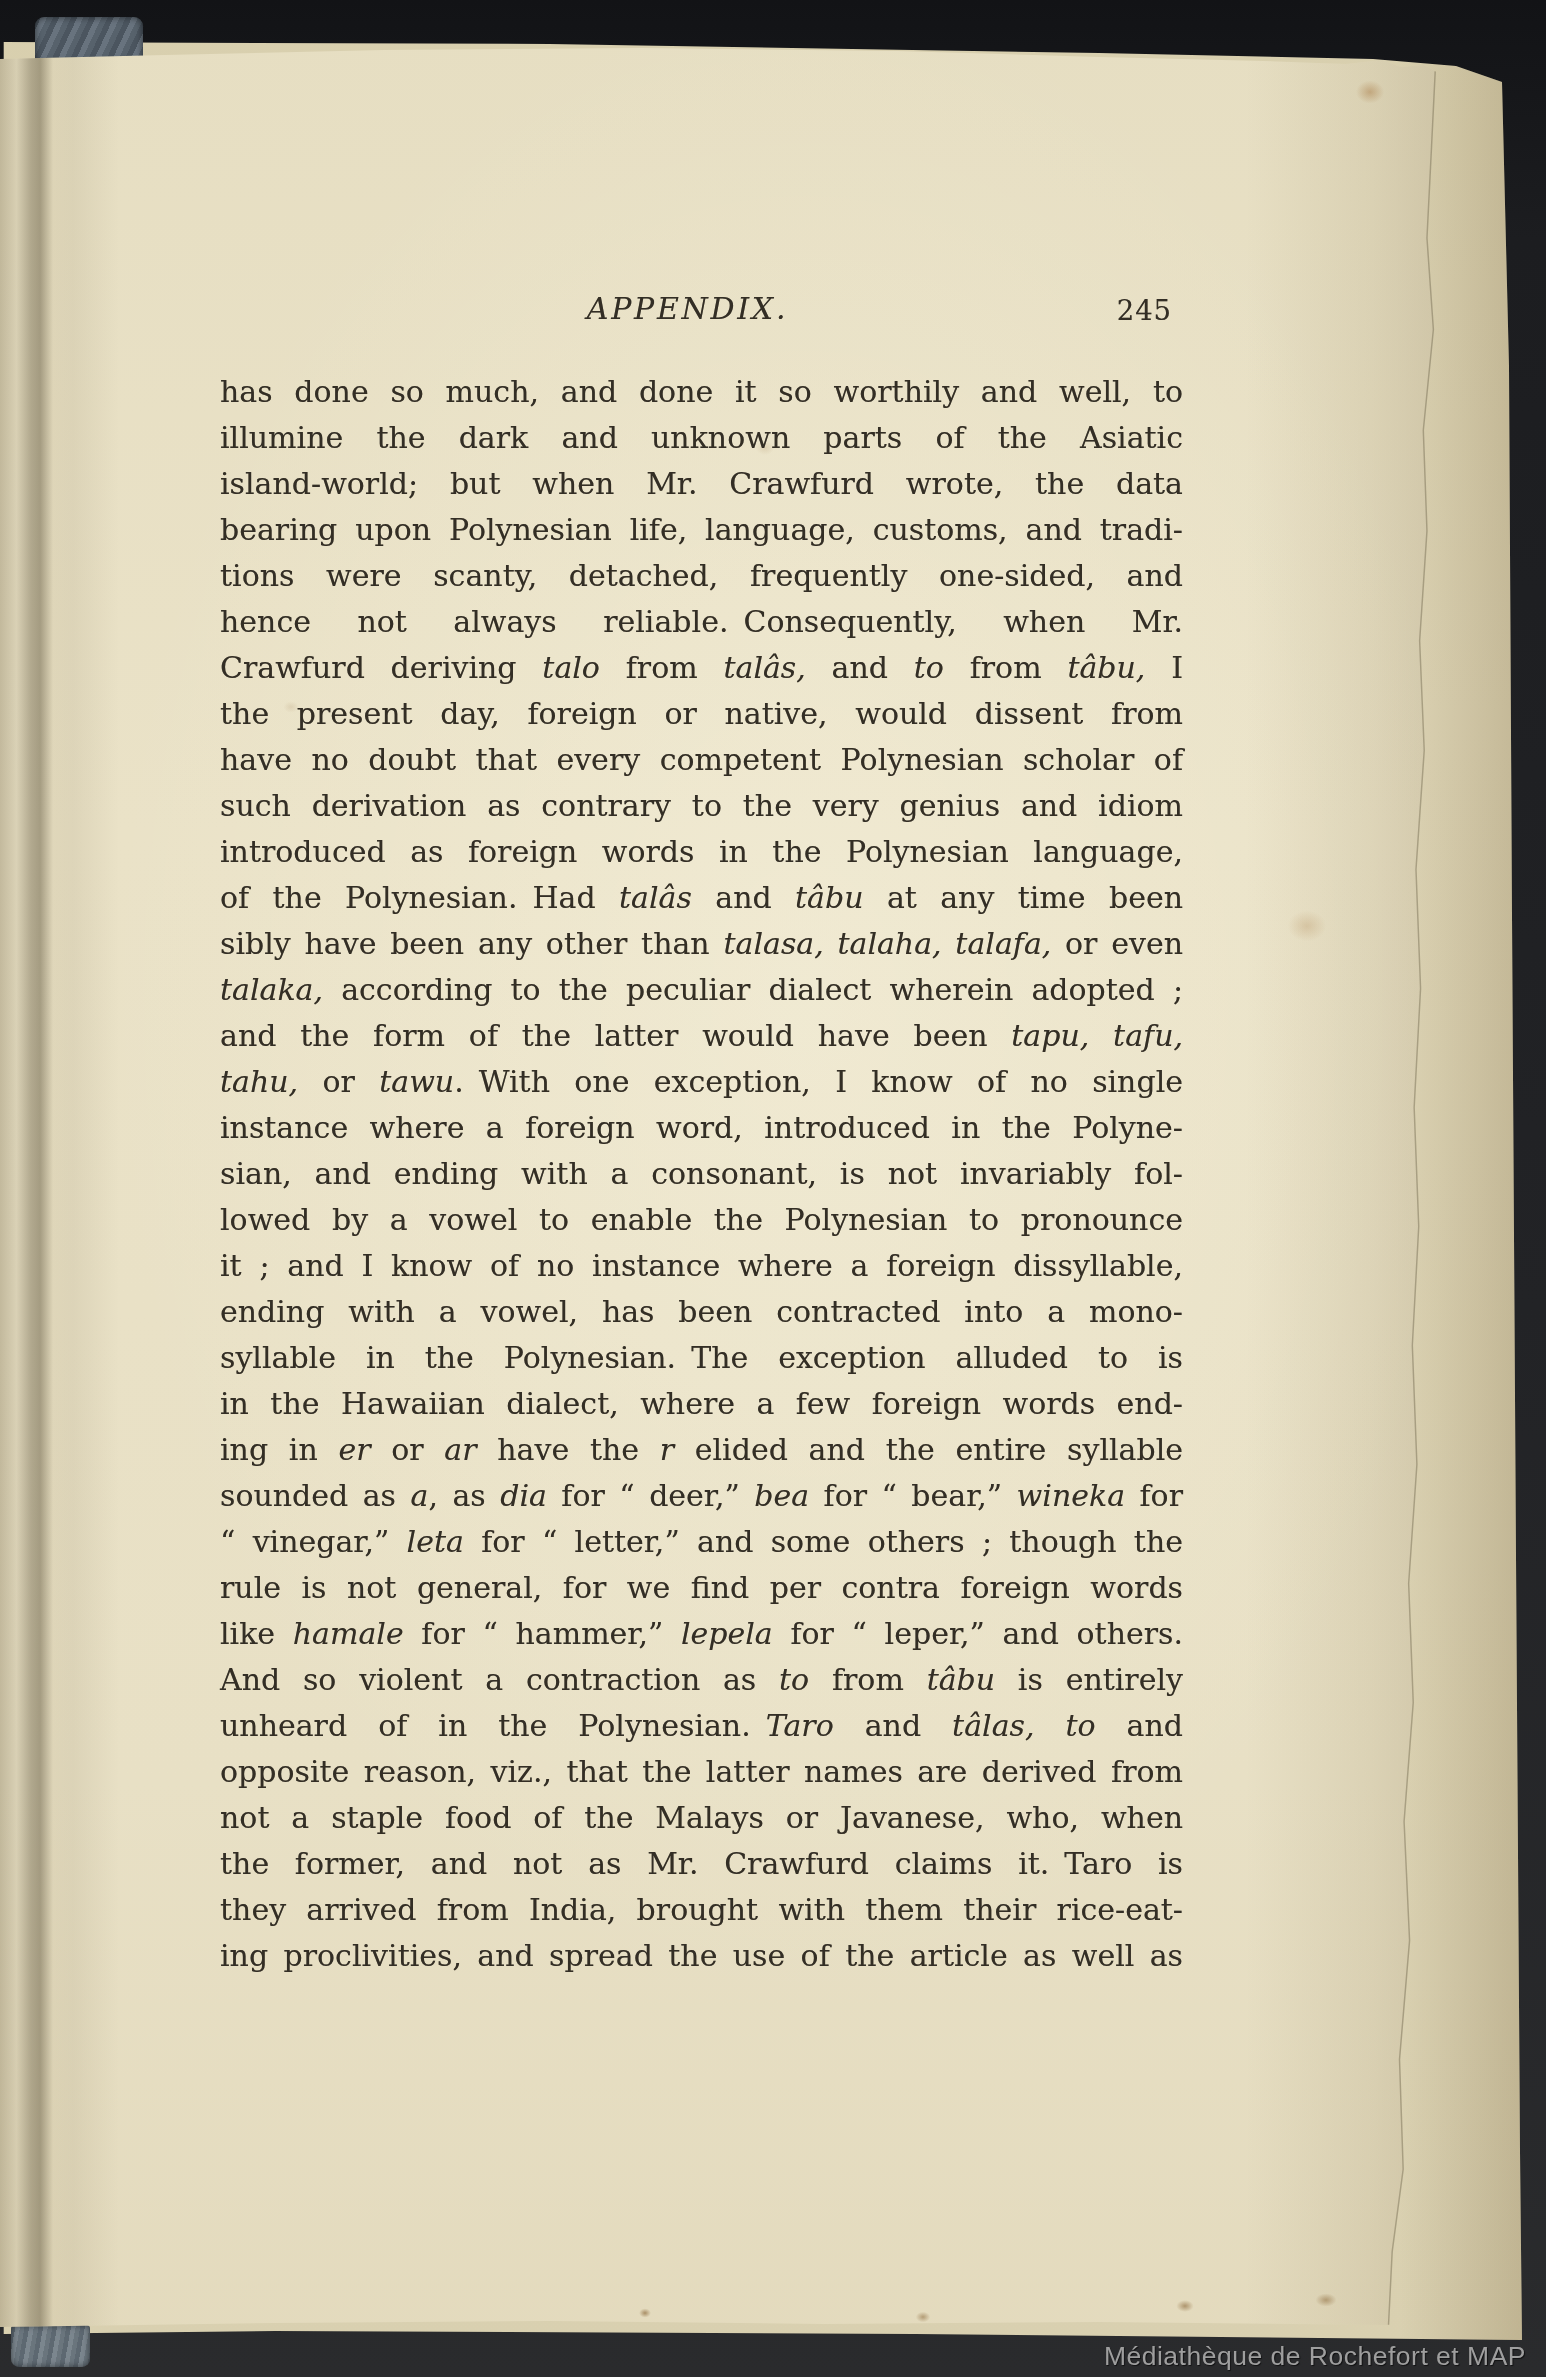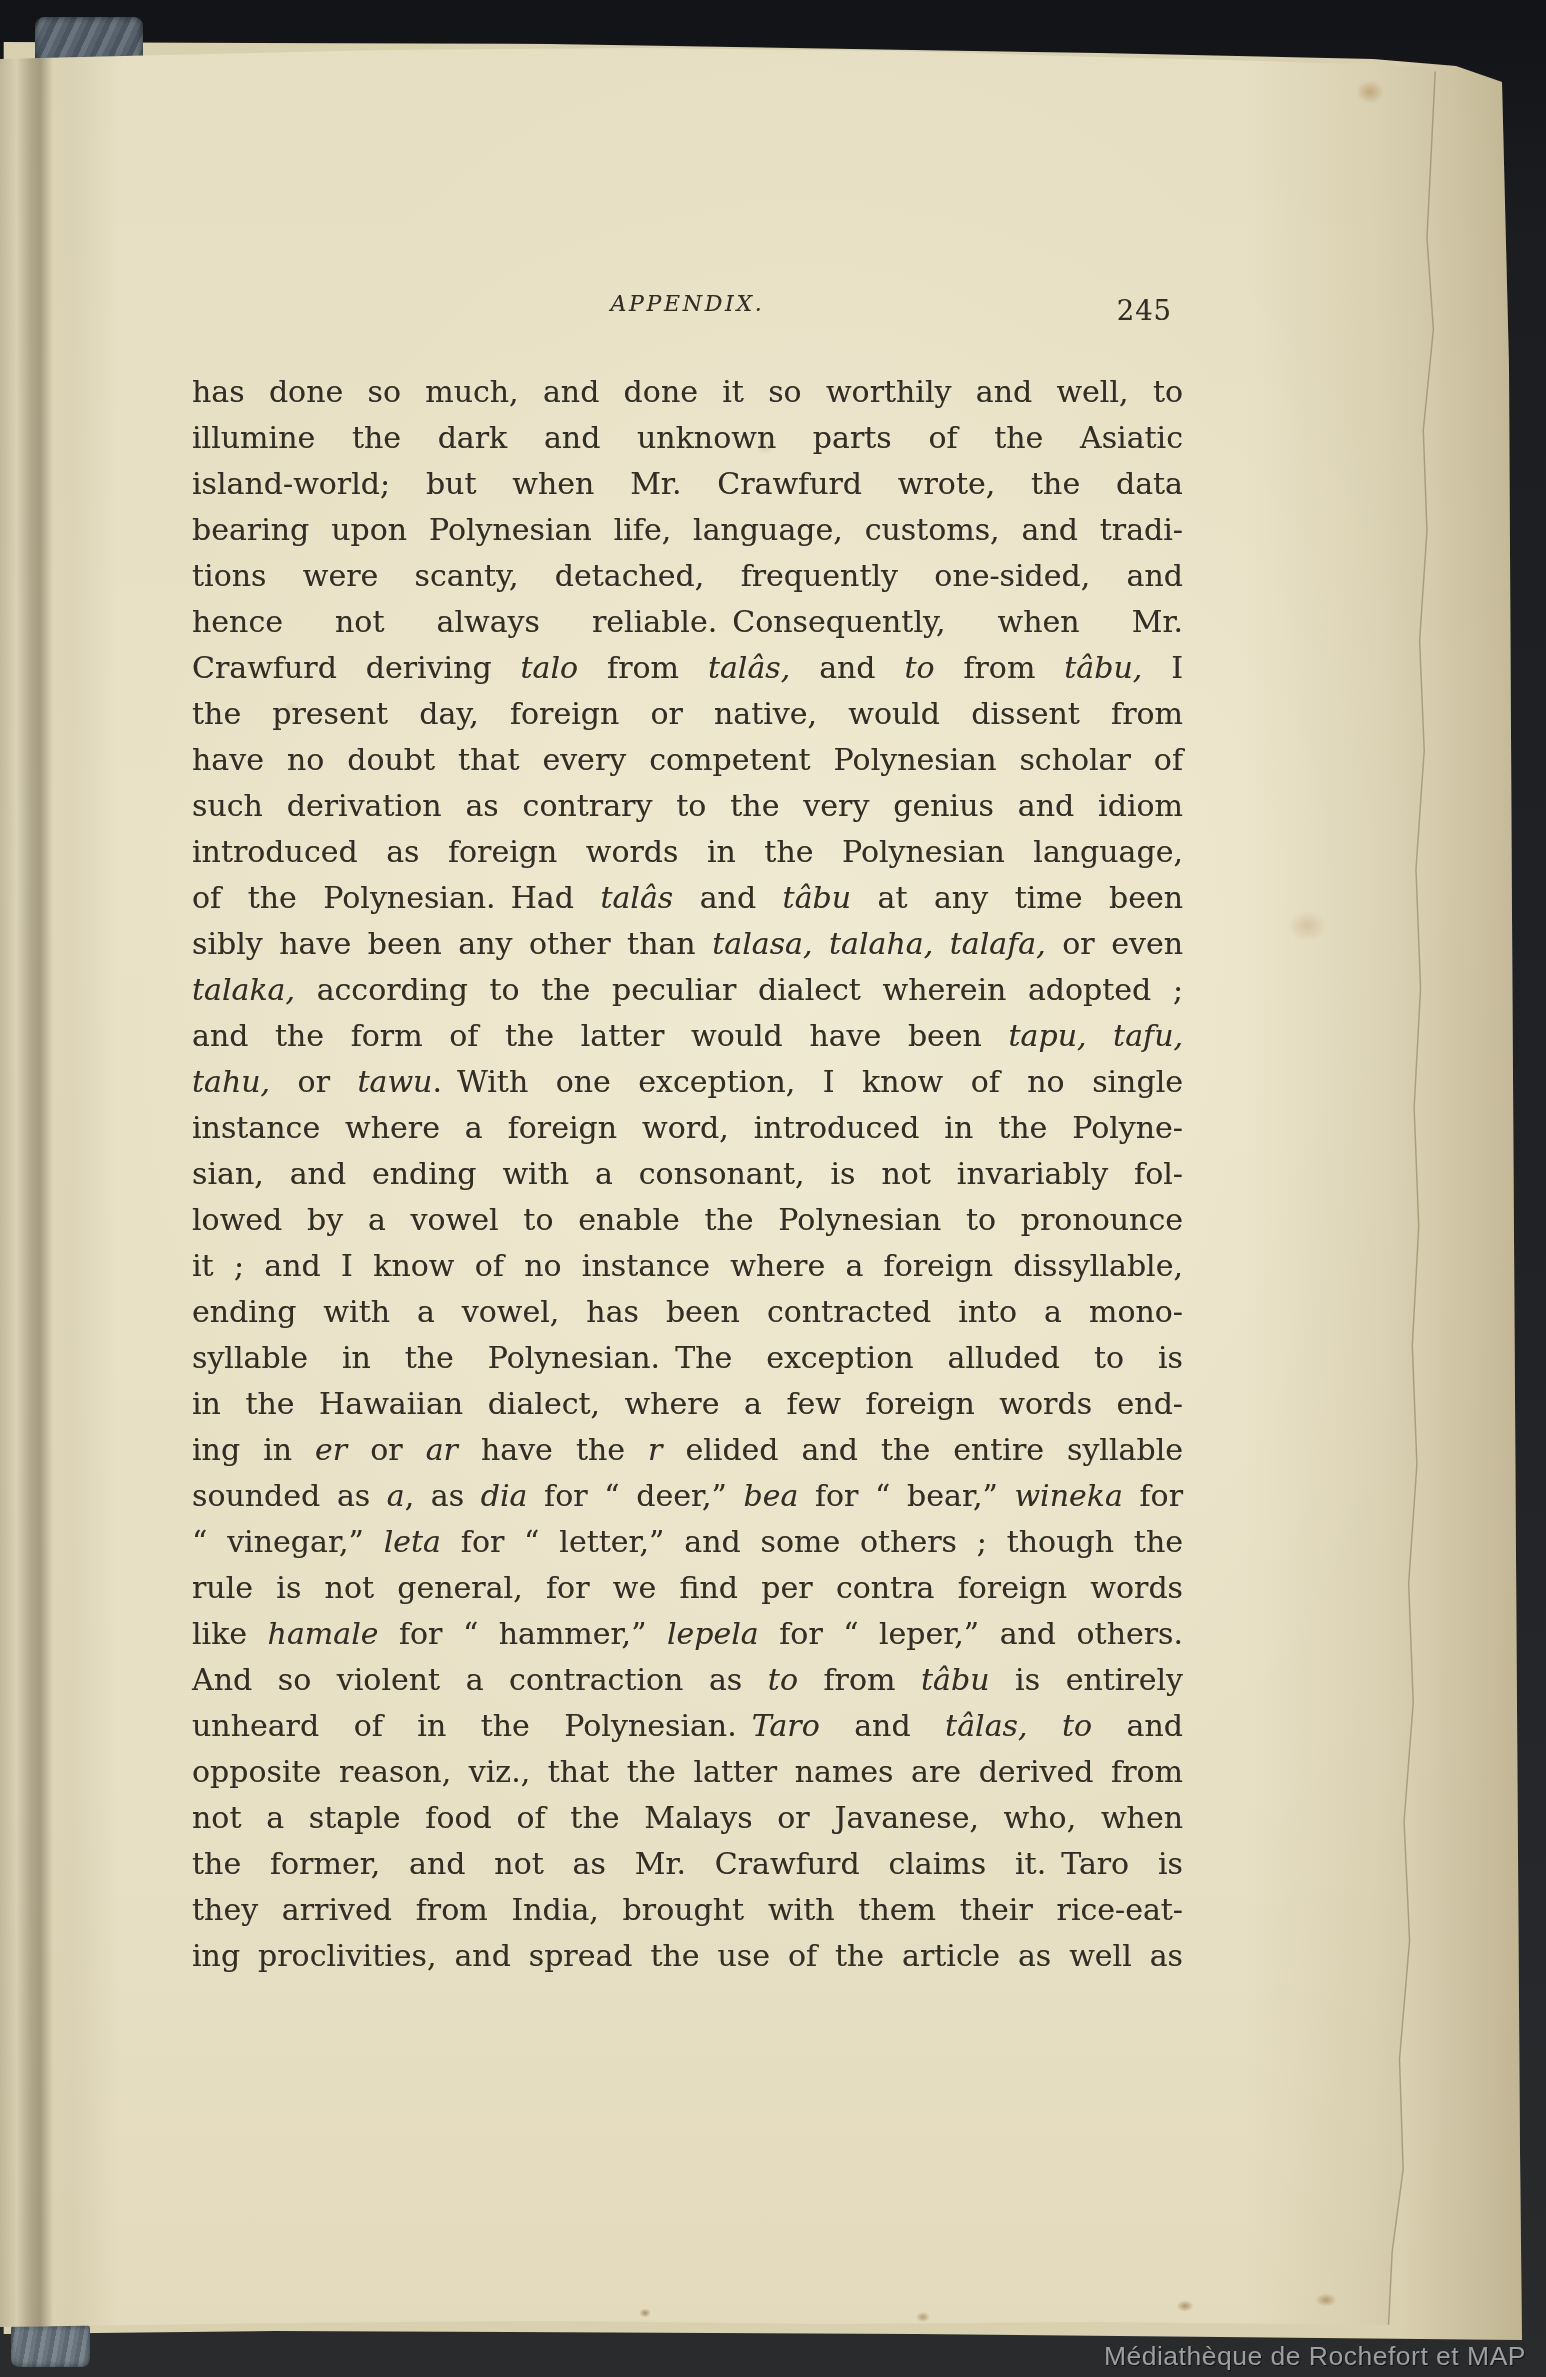--- a/index.html
+++ b/index.html
@@ -59,32 +59,33 @@
       1432px 146px,1427px 238px,1434px 330px,1424px 430px,1427px 531px,1420px 641px,
       1424px 751px,1416px 870px,1421px 989px,1414px 1108px,1419px 1227px,1413px 1346px,
       1417px 1465px,1409px 1584px,1413px 1703px,1404px 1822px,1410px 1941px,1400px 2060px,
       1403px 2170px,1392px 2252px,1389px 2325px,
       1099px 2322px,824px 2324px,549px 2321px,275px 2323px,0px 2327px);
   }
   .seam-svg{position:absolute;inset:0;pointer-events:none;}
   
   .header-row{position:absolute;left:192px;top:291px;width:991px;height:46px;color:var(--ink,#332e25);}
   .header-title{
-    display:block;text-align:center;font-style:italic;font-size:22px;letter-spacing:2.7px;
+    display:block;text-align:center;font-style:italic;font-size:30px;letter-spacing:2.7px;
     text-shadow:0 0 0.5px rgba(51,46,37,.45);
   }
   .page-number{
     position:absolute;right:11px;top:2.7px;font-size:27.5px;letter-spacing:0.9px;
     text-shadow:0 0 0.5px rgba(51,46,37,.45);
   }
   .text-block{position:absolute;left:192px;top:369px;width:991px;color:var(--ink,#332e25);}
   .text-line{
     height:46px;line-height:46px;font-size:30px;
     text-align:justify;text-align-last:justify;white-space:normal;
     text-shadow:0 0 0.5px rgba(51,46,37,.4);
+    margin-left:28px;
   }
   .text-line .it{font-style:italic;}
   .watermark{
     position:absolute;right:20px;bottom:5.5px;color:var(--wm,#9e9e9e);
     font-family:Liberation Sans, sans-serif;font-size:26.5px;letter-spacing:0.5px;
     text-shadow:0.9px 0.9px 0.9px rgba(0,0,0,.6);
   }
 </style>
 </head>
 <body>

